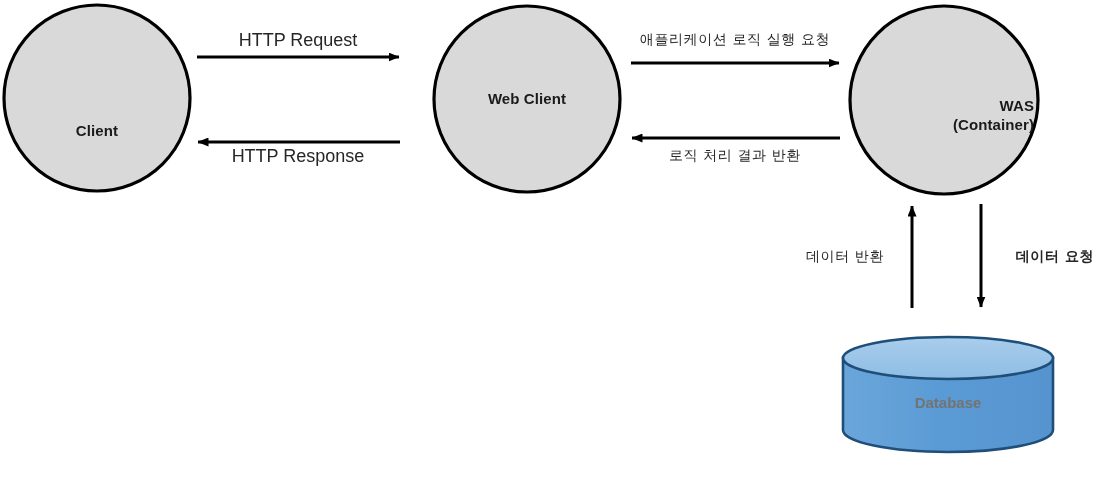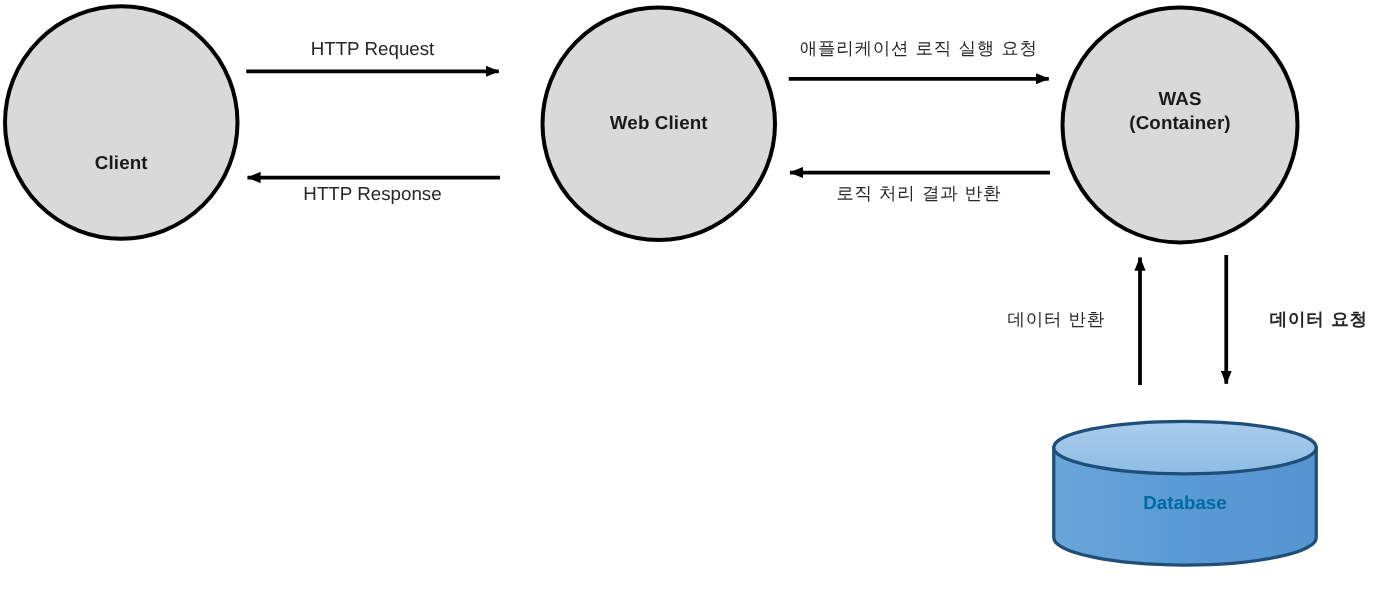--- a/index.html
+++ b/index.html
@@ -42,33 +42,33 @@
     font-size: 15px;
     line-height: 19px;
     letter-spacing: 0.1px;
     white-space: nowrap;
     pointer-events: none;
   }
   .edge-label {
     position: absolute;
     text-align: center;
     color: #262626;
-    font-size: 15px;
+    font-size: 18px;
     line-height: 18px;
     white-space: nowrap;
   }
   .edge-label.kr {
     font-family: "DejaVu Sans", "Liberation Sans", sans-serif;
     font-size: 14px;
     letter-spacing: 0.6px;
   }
   .cyl-label {
     position: absolute;
     text-align: center;
-    color: #0369a1;
+    color: #737373;
     font-weight: bold;
     font-size: 15px;
     white-space: nowrap;
     pointer-events: none;
   }
 </style>
 </head>
 <body>
 
 <div id="stage">
@@ -119,21 +119,21 @@
 
     <line class="arrow-line" x1="912" y1="308" x2="912" y2="206" marker-end="url(#arrowhead-up)"></line>
 
     <line class="arrow-line" x1="981" y1="204" x2="981" y2="307" marker-end="url(#arrowhead-down)"></line>
   </svg>
 
   <div class="node-label" style="left:7px; top:88px; width:180px;margin-top:33px;">Client</div>
 
   <div class="node-label" style="left:437px; top:89px; width:180px;">Web Client</div>
 
-  <div class="node-label" style="left:854px; top:70px; width:180px;">
+  <div class="node-label" style="left:854px; top:96px; width:180px;text-align:right;">
     <div>WAS</div>
     <div>(Container)</div>
   </div>
 
   <div class="cyl-label" style="left:858px; top:394px; width:180px;">Database</div>
 
   <div class="edge-label" style="left:208px; top:31px; width:180px;">HTTP Request</div>
 
   <div class="edge-label kr" style="left:595px; top:30px; width:280px;">애플리케이션 로직 실행 요청</div>
 

